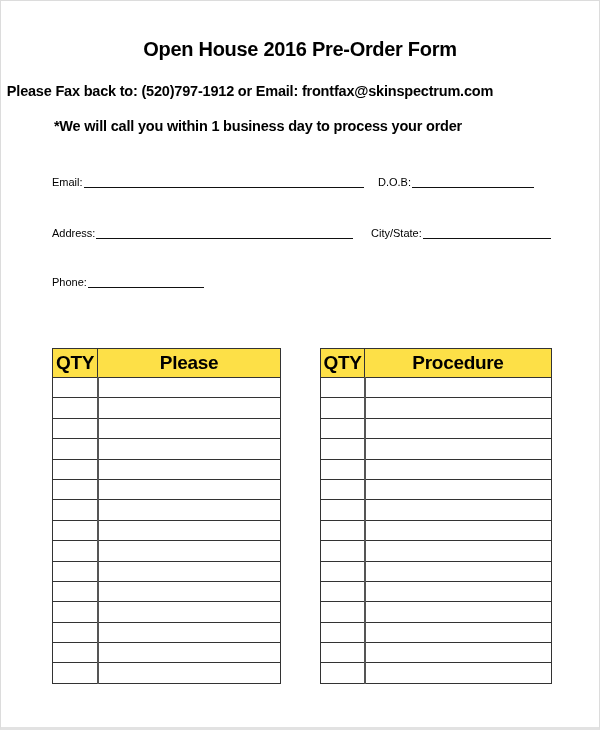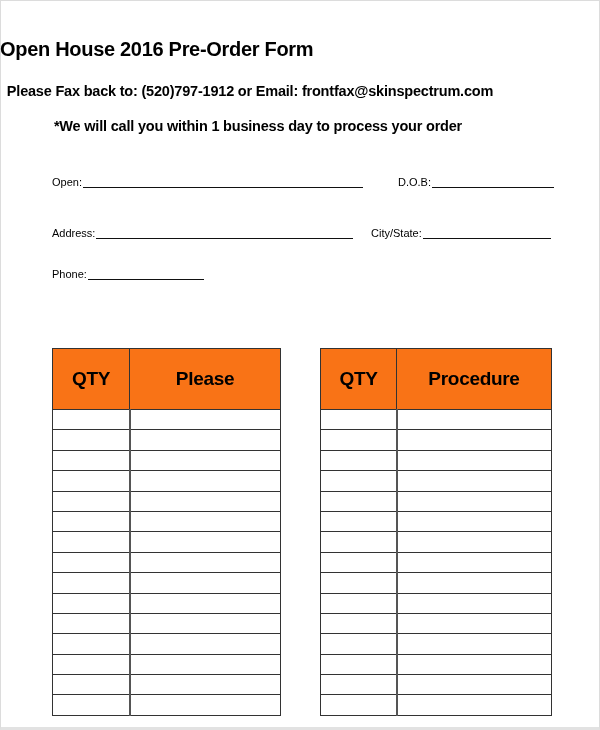--- a/index.html
+++ b/index.html
@@ -1,55 +1,55 @@
 <!DOCTYPE html>
 <html><head>
 <meta charset="utf-8">
 <style>
   html, body { margin:0; padding:0; }
   body { width:600px; height:730px; background:#ffffff; position:relative; overflow:hidden;
          font-family:"Liberation Sans", "DejaVu Sans", sans-serif; color:#000; }
   .frame { position:absolute; left:0; top:0; width:598px; height:726px; border:1px solid #dcdcdc; border-bottom:3px solid #e2e2e2; }
-  .title { position:absolute; top:38px; left:0; width:600px; font-size:20px; font-weight:bold; letter-spacing:-0.3px; }
+  .title { position:absolute; top:38px; left:0; width:600px; text-align:center; font-size:20px; font-weight:bold; letter-spacing:-0.3px; }
   .fax { position:absolute; top:83px; left:0; width:500px; text-align:center; font-size:14.5px; font-weight:bold; letter-spacing:-0.2px; }
   .note { position:absolute; top:118px; left:0; width:516px; text-align:center; font-size:14.5px; font-weight:bold; letter-spacing:-0.2px; }
   .field { position:absolute; display:flex; align-items:flex-end; font-size:11px; }
   .field .lbl { white-space:nowrap; }
   .field .line { border-bottom:1.5px solid #111; height:10px; margin-left:1px; }
   table.grid { position:absolute; border-collapse:collapse; }
-  table.grid th { background:#f97316; font-weight:bold; font-size:19px; height:28px; border:1.5px solid #333; padding:16px; letter-spacing:-0.3px; }
+  table.grid th { background:#fde047; font-weight:bold; font-size:19px; height:28px; border:1.5px solid #333; padding:0; letter-spacing:-0.3px; }
   table.grid td { border:1.5px solid #333; height:19.4px; padding:0; }
   table.grid td.q { border-right:2px solid #555; }
 </style>
 </head>
 <body>
 
 <div class="frame"></div>
 
 <div class="title">Open House 2016 Pre-Order Form</div>
 <div class="fax">Please Fax back to: (520)797-1912 or Email: frontfax@skinspectrum.com</div>
 <div class="note">*We will call you within 1 business day to process your order</div>
 
 <div class="field" style="left:52px; top:176px;">
-  <span class="lbl">Open:</span>
+  <span class="lbl">Email:</span>
   <span class="line" style="width:280px;"></span>
 </div>
-<div class="field" style="left:398px; top:176px;text-align:center;">
+<div class="field" style="left:378px; top:176px;text-align:center;">
   <span class="lbl">D.O.B:</span>
   <span class="line" style="width:122px;"></span>
 </div>
 <div class="field" style="left:52px; top:227px;">
   <span class="lbl">Address:</span>
   <span class="line" style="width:257px;"></span>
 </div>
 <div class="field" style="left:371px; top:227px;justify-content:flex-end;">
   <span class="lbl">City/State:</span>
   <span class="line" style="width:128px;"></span>
 </div>
-<div class="field" style="left:52px; top:268px;">
+<div class="field" style="left:52px; top:276px;">
   <span class="lbl">Phone:</span>
   <span class="line" style="width:116px;"></span>
 </div>
 
 <table class="grid" style="left:52px; top:348px; width:229px;">
   <thead>
     <tr>
       <th style="width:44px;">QTY</th>
       <th>Please</th>
     </tr>

